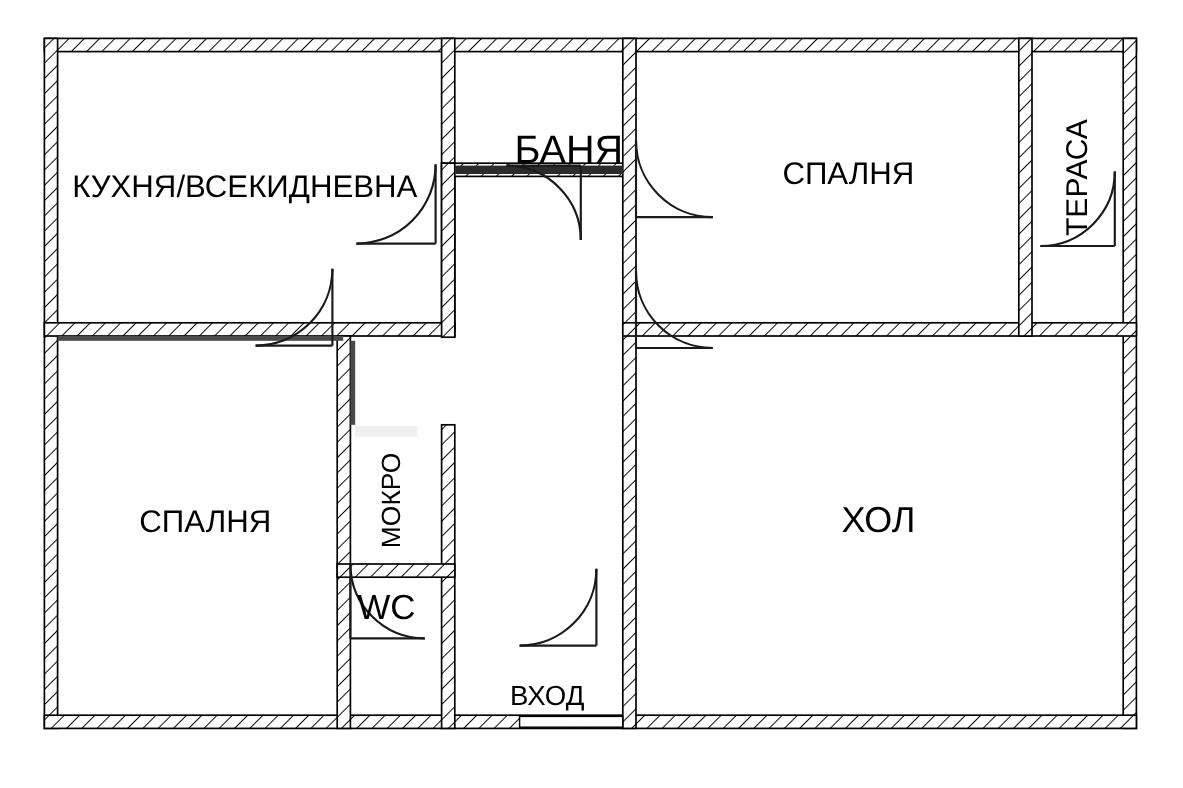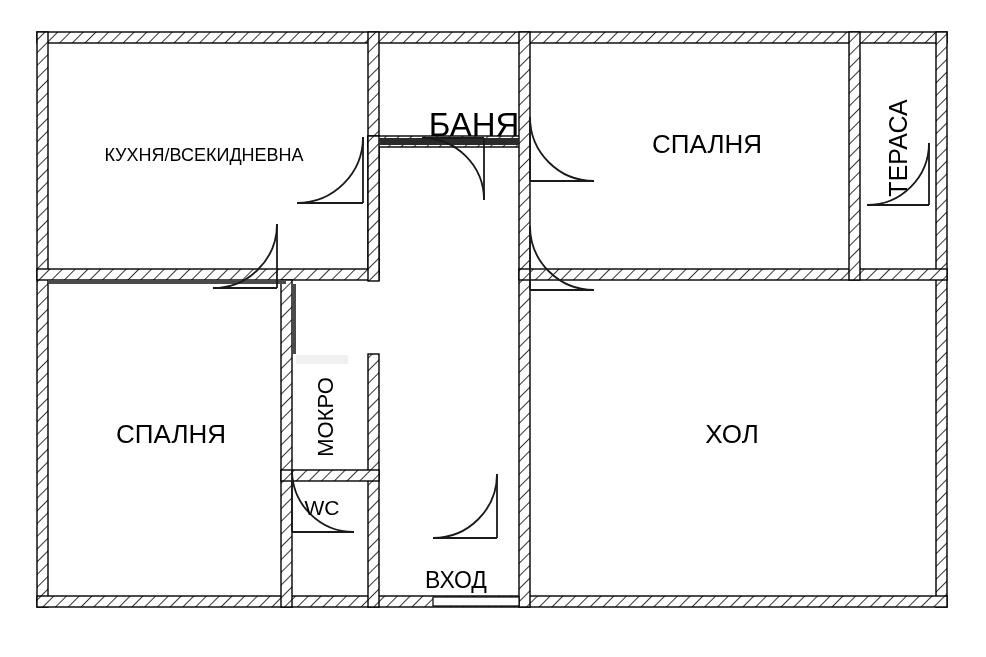--- a/index.html
+++ b/index.html
@@ -121,24 +121,24 @@
         </g>
         <g>
           <path d="M 497.00 474.00 A 64 64 0 0 1 433.00 538.00" fill="none" stroke="#1a1a1a" stroke-width="1.8"></path>
           <line x1="497" y1="538" x2="497.00" y2="474.00" stroke="#1a1a1a" stroke-width="1.8"></line>
           <line x1="497" y1="538" x2="433.00" y2="538.00" stroke="#1a1a1a" stroke-width="1.8"></line>
         </g>
       </g>
   </svg>
 
   <div id="labels-layer">
-      <div class="room-label rot0" style="left: 204px; top: 155px; font-size: 18px; color: rgb(0, 0, 0);">КУХНЯ/ВСЕКИДНЕВНА</div>
+      <div class="room-label rot0" style="left: 204px; top: 155px; font-size: 26px; color: rgb(0, 0, 0);">КУХНЯ/ВСЕКИДНЕВНА</div>
       <div class="room-label rot0" style="left: 474px; top: 88px; font-size: 33px; color: rgb(0, 0, 0); margin-top: 36px;">БАНЯ</div>
       <div class="room-label rot0" style="left: 707px; top: 144px; font-size: 26px; color: rgb(0, 0, 0);">СПАЛНЯ</div>
       <div class="room-label rot90" style="left: 898px; top: 148px; font-size: 25px; color: rgb(0, 0, 0);">ТЕРАСА</div>
       <div class="room-label rot0" style="left: 171px; top: 434px; font-size: 26px; color: rgb(0, 0, 0);">СПАЛНЯ</div>
       <div class="room-label rot90" style="left: 326px; top: 417px; font-size: 22px; color: rgb(0, 0, 0);">МОКРО</div>
-      <div class="room-label rot0" style="left: 322px; top: 507px; font-size: 21px; color: rgb(0, 0, 0);">WC</div>
+      <div class="room-label rot0" style="left: 322px; top: 507px; font-size: 29px; color: rgb(0, 0, 0);">WC</div>
       <div class="room-label rot0" style="left: 456px; top: 580px; font-size: 23px; color: rgb(0, 0, 0);">ВХОД</div>
-      <div class="room-label rot0" style="left: 732px; top: 434px; font-size: 26px; color: rgb(0, 0, 0);">ХОЛ</div>
+      <div class="room-label rot0" style="left: 732px; top: 434px; font-size: 30px; color: rgb(0, 0, 0);">ХОЛ</div>
     </div>
 
 </div>
 
 </body></html>

